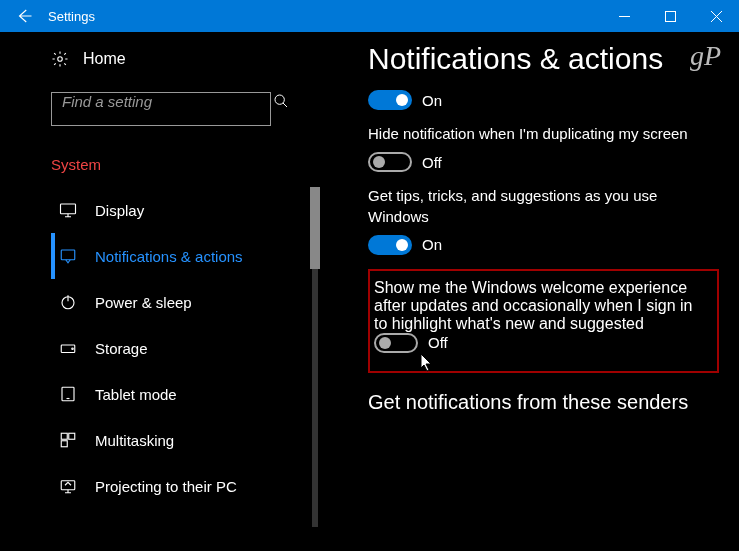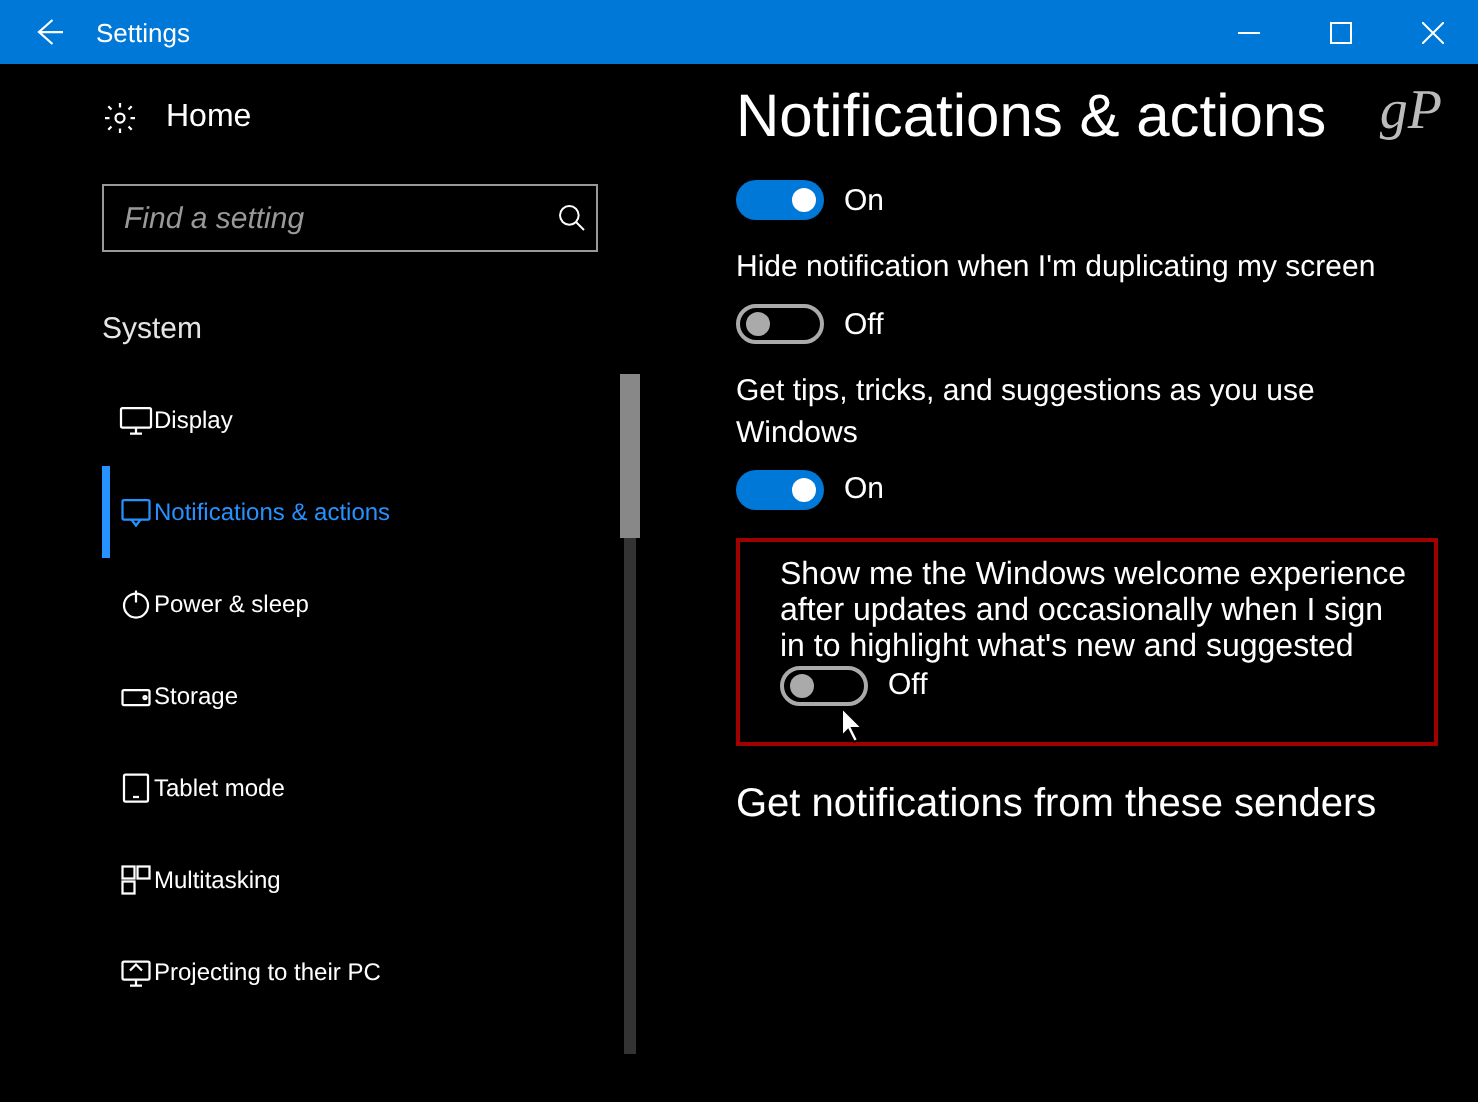--- a/index.html
+++ b/index.html
@@ -10,51 +10,51 @@
 .titlebar .title { font-size: 13px; flex: 1; }
 .titlebar .winctrls { display: flex; }
 .titlebar .winctrl { width: 46px; height: 32px; display: flex; align-items: center; justify-content: center; cursor: pointer; }
 
 .content { display: flex; height: 519px; }
 
 .sidebar { width: 330px; padding: 18px 0 0 51px; color: #fff; }
 .home-row { display: flex; align-items: center; gap: 14px; margin-bottom: 24px; cursor: pointer; }
 .home-row .icon { width: 18px; display: flex; justify-content: center; }
 
-.search { display: flex; align-items: center; border: 1px solid #999; height: 34px; width: 248px; margin-bottom: 30px; }
+.search { display: flex; align-items: flex-start; border: 1px solid #999; height: 34px; width: 220px; margin-bottom: 30px; }
 .search input { flex: 1; background: transparent; border: none; outline: none; color: #fff; padding: 0 10px; font-size: 15px; font-style: italic; }
 .search input::placeholder { color: #999; font-style: italic; }
 .search .sicon { width: 34px; display: flex; align-items: center; justify-content: center; }
 
-.group-label { color: #e5e5e5; font-size: 15px; margin-bottom: 14px; }
+.group-label { color: #ef4444; font-size: 15px; margin-bottom: 14px; }
 
 .nav { position: relative; }
 .nav-scroll { position: absolute; right: 12px; top: 0; width: 6px; height: 340px; background: #333; }
 .nav-thumb { position: absolute; right: 10px; top: 0; width: 10px; height: 82px; background: #888; }
 
-.nav-item { display: flex; align-items: center; height: 46px; padding-left: 4px; cursor: pointer; font-size: 12px; color: #fff; border-left: 4px solid transparent; }
+.nav-item { display: flex; align-items: center; gap: 18px; height: 46px; padding-left: 4px; cursor: pointer; font-size: 15px; color: #fff; border-left: 4px solid transparent; }
 .nav-item .icon { width: 18px; display: flex; justify-content: center; }
 .nav-item.active { color: #2692ff; border-left: 4px solid #2692ff; }
 .nav-item.active .icon svg { stroke: #2692ff; }
 
 .main { flex: 1; padding: 10px 20px 0 38px; color: #fff; position: relative; }
 .watermark { position: absolute; top: 8px; right: 18px; font-size: 28px; color: #bbb; font-family: Georgia, serif; font-style: italic; }
 .main h1 { font-weight: 300; font-size: 30px; margin-bottom: 14px; }
 .setting { margin-bottom: 14px; }
 .setting .label { font-size: 15px; margin-bottom: 8px; line-height: 1.35; }
 .toggle-row { display: flex; align-items: center; gap: 10px; }
 .toggle { width: 44px; height: 20px; border-radius: 10px; position: relative; cursor: pointer; }
 .toggle.on { background: #0078d7; }
 .toggle.off { background: #000; border: 2px solid #aaa; }
 .toggle .knob { width: 12px; height: 12px; border-radius: 50%; position: absolute; top: 50%; transform: translateY(-50%); }
 .toggle.on .knob { background: #fff; right: 4px; }
 .toggle.off .knob { background: #aaa; left: 3px; }
 .toggle-text { font-size: 15px; }
 
-.highlight { border: 2px solid #a00000; padding: 8px 12px 18px 20px; margin-bottom: 18px; position: relative; }
+.highlight { border: 2px solid #a00000; padding: 8px 12px 18px 4px; margin-bottom: 18px; position: relative; }
 .cursor { position: absolute; left: 50px; bottom: -2px; }
 
 .main h2 { font-weight: 400; font-size: 20px; margin-bottom: 14px; }
 .main .desc { font-size: 15px; line-height: 1.4; color: #fff; }
 
 svg { stroke: #fff; fill: none; }
 </style>
 </head>
 <body>
 

